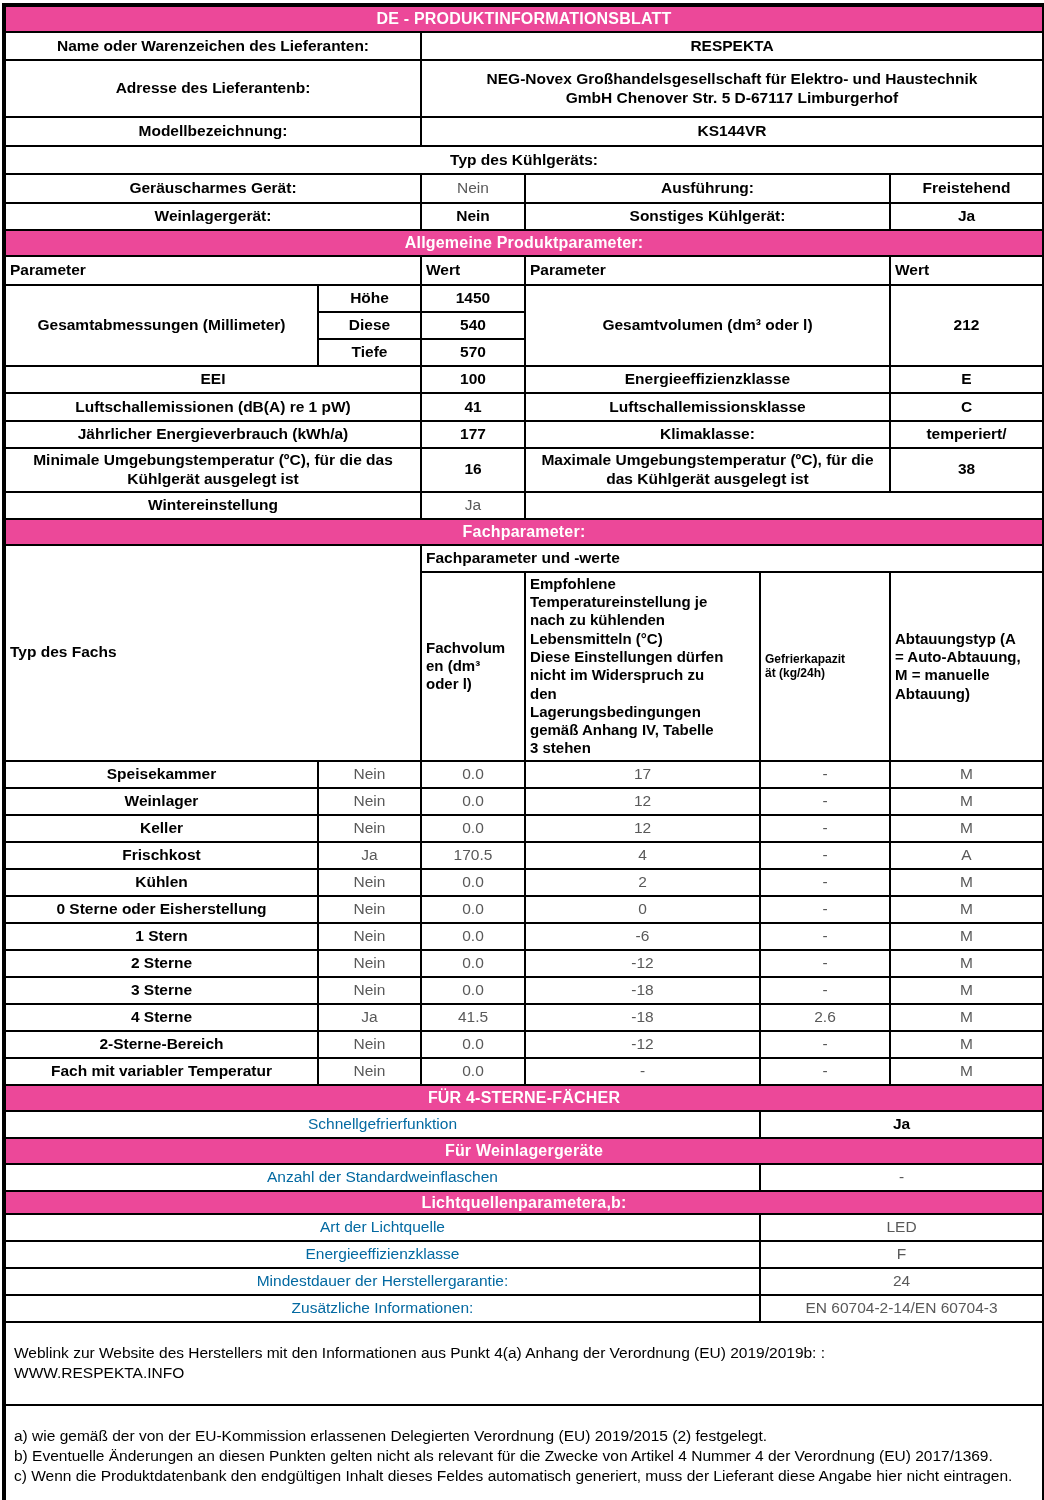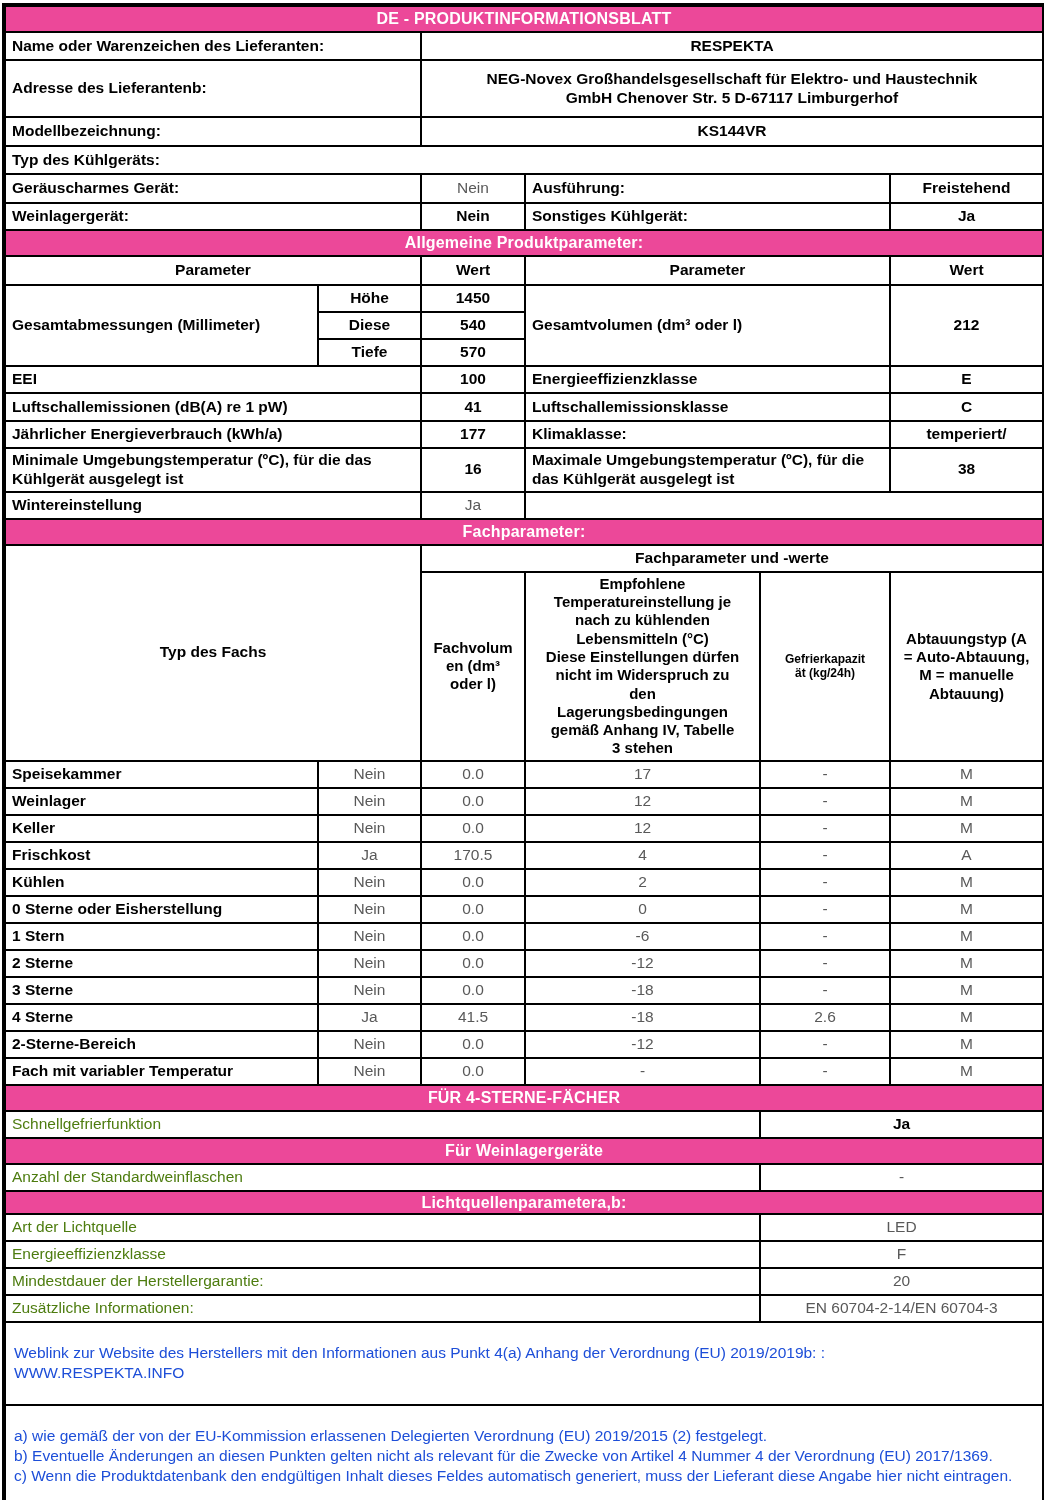--- a/index.html
+++ b/index.html
@@ -1,28 +1,28 @@
 <!DOCTYPE html>
 <html><head>
 <meta charset="utf-8">
 <style>
   html,body{margin:0;padding:0;background:#fff;}
   body{width:1044px;font-family:"Liberation Sans",sans-serif;color:#000;}
   .sheet{padding:3px 2px 0 2px;}
   table{border-collapse:collapse;table-layout:fixed;width:1040px;border:4px solid #000;}
   td{border:2px solid #000;vertical-align:middle;font-size:15.5px;line-height:1.22;overflow:hidden;}
   td.bar{background:#ec4899;color:#fff;font-weight:bold;text-align:center;font-size:16px;letter-spacing:.2px;}
-  td.lab{font-weight:bold;text-align:left;padding:2px 6px;}
-  td.labn{font-weight:normal;color:#4d7c0f;text-align:left;padding:2px 6px;}
+  td.lab{font-weight:bold;text-align:center;padding:2px 6px;}
+  td.labn{font-weight:normal;color:#0369a1;text-align:center;padding:2px 6px;}
   td.vb{font-weight:bold;text-align:center;padding:2px 4px;}
   td.vn{font-weight:normal;color:#595959;text-align:center;padding:2px 4px;}
-  td.hdr{font-weight:bold;text-align:center;padding:2px 4px;}
+  td.hdr{font-weight:bold;text-align:left;padding:2px 4px;}
   .pre{white-space:pre-line;}
   .prew{white-space:pre-wrap;}
-  td.note{font-weight:normal;color:#1d4ed8;padding:20px 8px;white-space:pre-line;font-size:15.5px;line-height:1.3;margin-top:27px;}
+  td.note{font-weight:normal;color:#000000;padding:20px 8px;white-space:pre-line;font-size:15.5px;line-height:1.3;margin-top:27px;}
   .pagefooter{text-align:center;font-size:17px;color:#333;margin-top:14px;}
 </style>
 </head>
 <body>
 
 <div class="sheet">
 <table>
   <colgroup>
     <col style="width:314px">
         <col style="width:103px">
@@ -268,21 +268,21 @@
   <tr style="height:27px">
     <td class="labn" colspan="4">Art der Lichtquelle</td>
     <td class="vn" colspan="2">LED</td>
   </tr>
   <tr style="height:27px">
     <td class="labn" colspan="4">Energieeffizienzklasse</td>
     <td class="vn" colspan="2">F</td>
   </tr>
   <tr style="height:27px">
     <td class="labn" colspan="4">Mindestdauer der Herstellergarantie:</td>
-    <td class="vn" colspan="2">20</td>
+    <td class="vn" colspan="2">24</td>
   </tr>
   <tr style="height:27px">
     <td class="labn" colspan="4">Zusätzliche Informationen:</td>
     <td class="vn" colspan="2">EN 60704-2-14/EN 60704-3</td>
   </tr>
 
   <tr style="height:50px">
     <td class="note prew" colspan="6">Weblink zur Website des Herstellers mit den Informationen aus Punkt 4(a) Anhang der Verordnung (EU) 2019/2019b:  :
 WWW.RESPEKTA.INFO</td>
   </tr>

